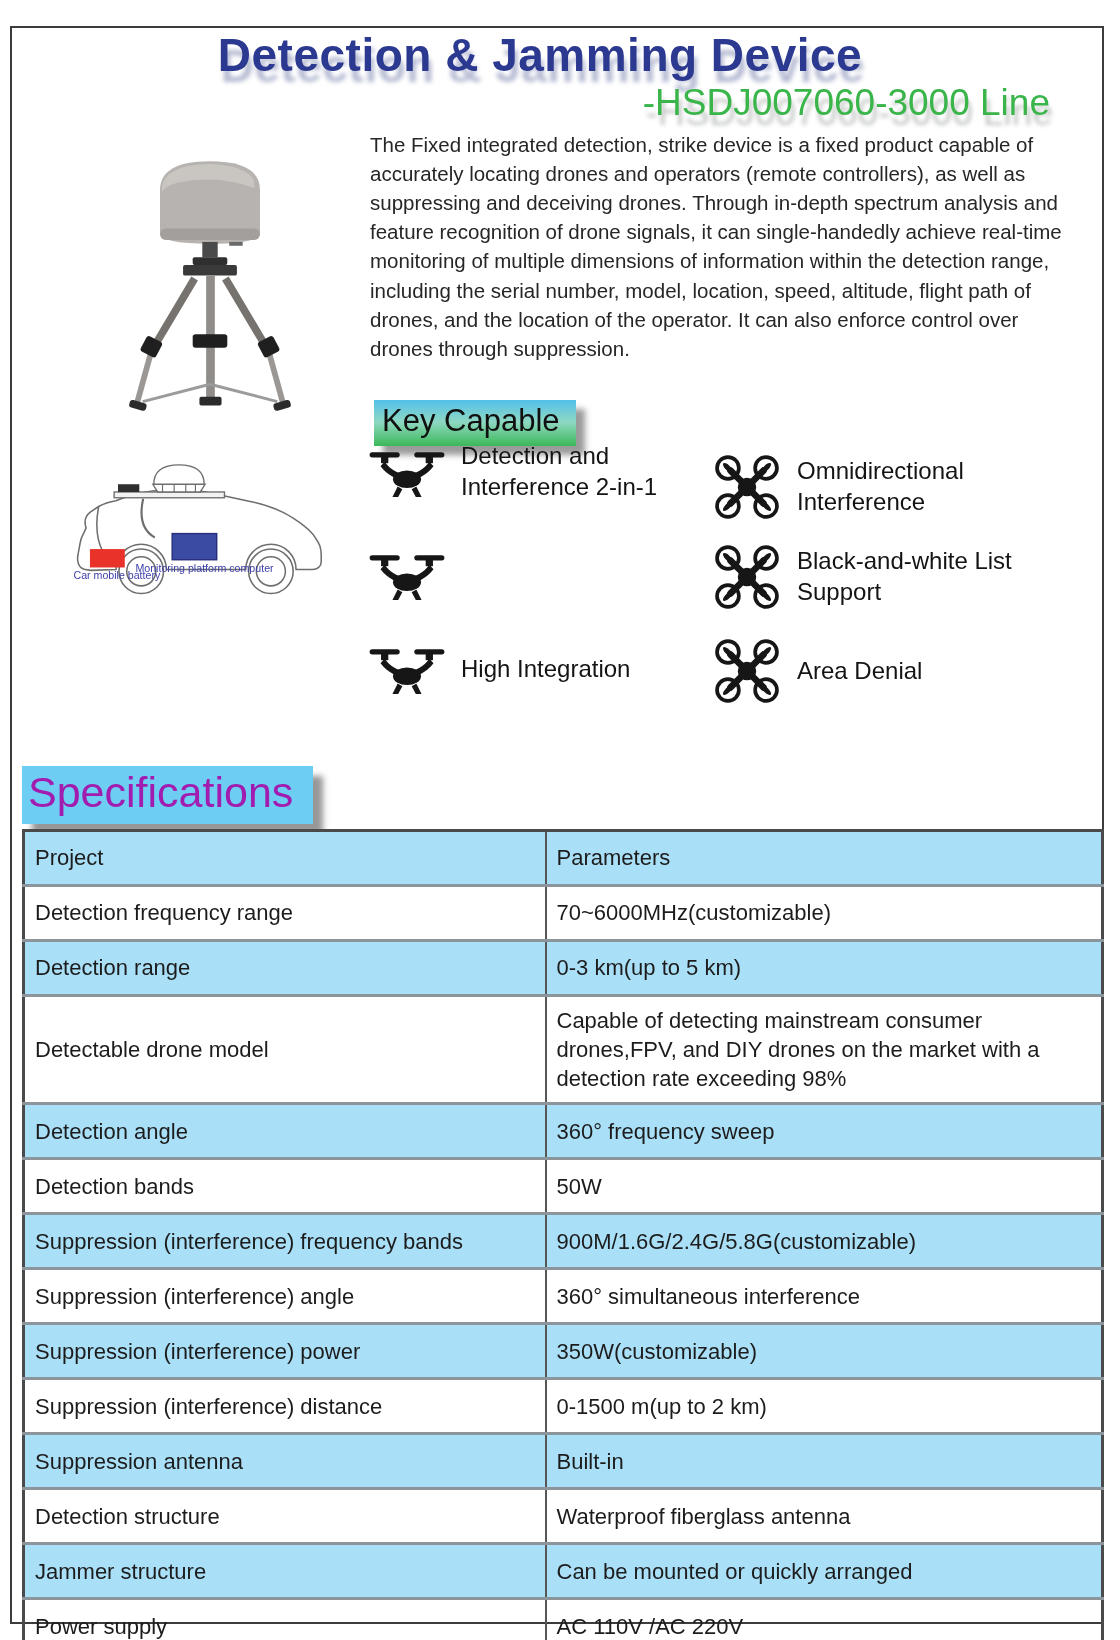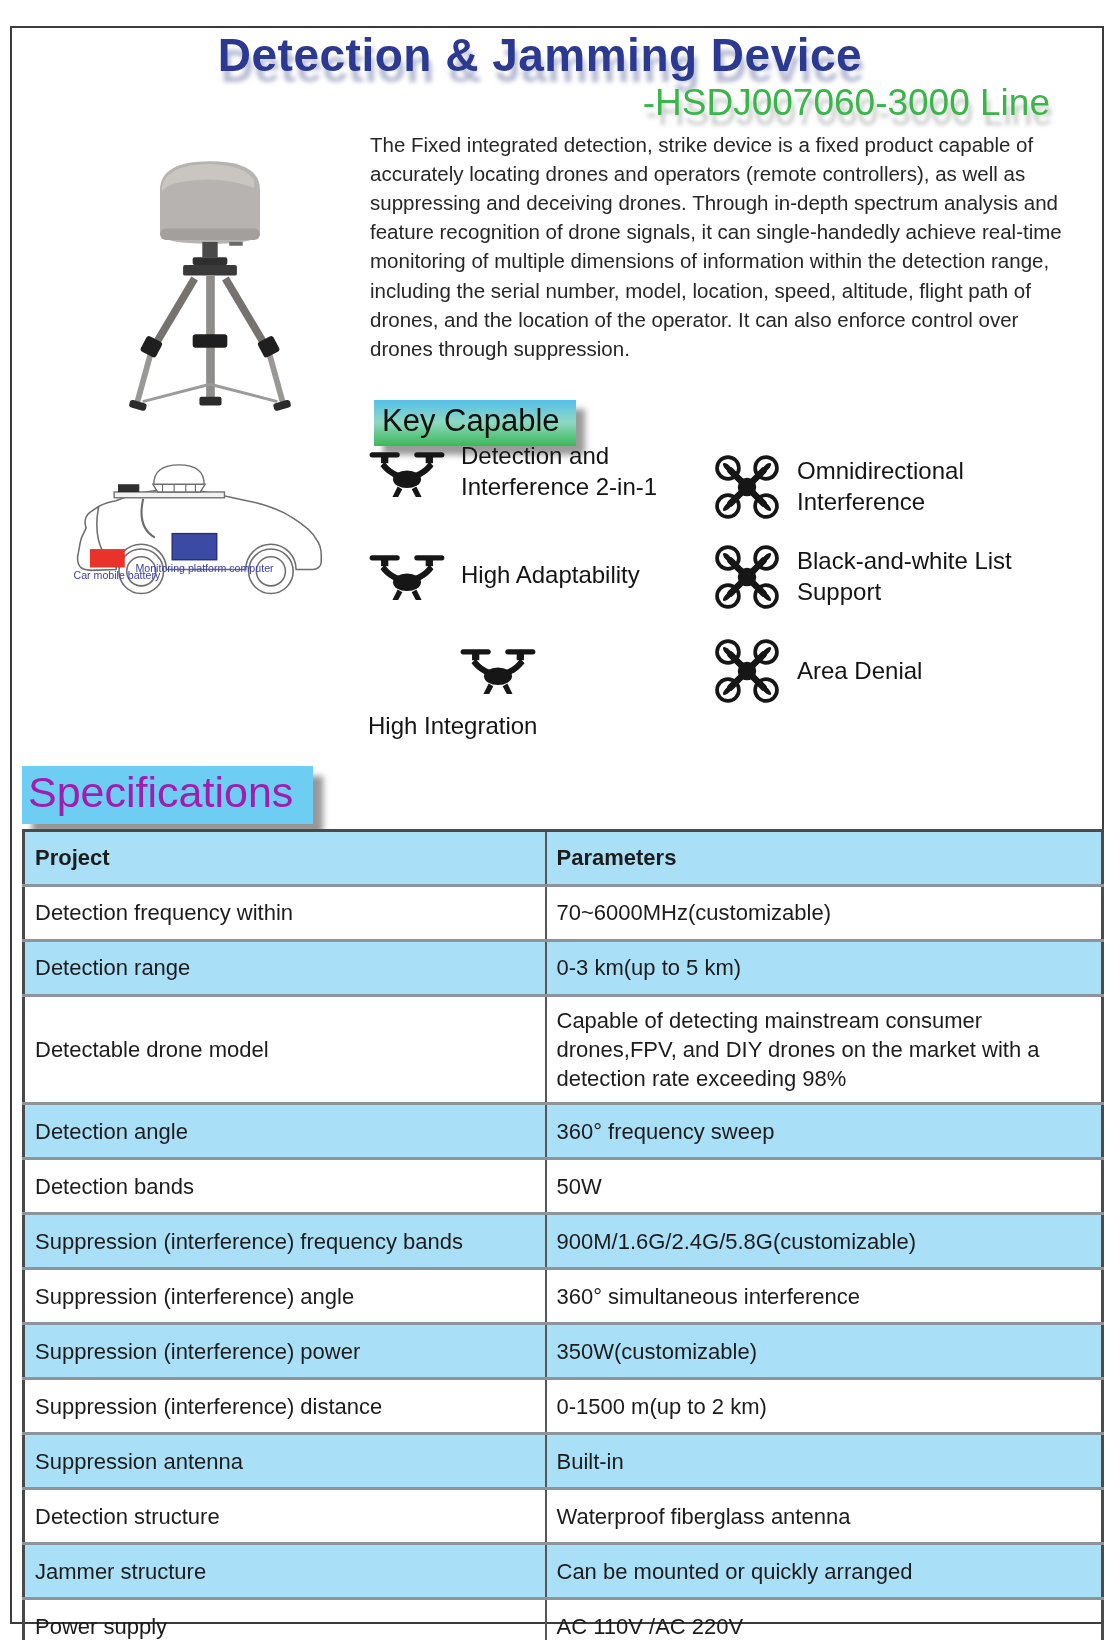--- a/index.html
+++ b/index.html
@@ -32,42 +32,42 @@
     font-size:31px;color:#101010;padding:3px 16px 7px 8px;
     background:linear-gradient(180deg,#54C0EA 0%,#8ED8C2 48%,#3CB858 100%);
     box-shadow:9px 9px 6px rgba(122,122,122,.75);
   }
   .feature{position:absolute;display:flex;align-items:center;gap:15px;color:#141414;}
   .feature .flabel{font-size:24px;line-height:1.28;}
   .icon-front{width:78px;height:54px;flex:0 0 auto;}
   .icon-top{width:70px;height:70px;flex:0 0 auto;}
   #f1{left:368px;top:433px;} #f1 .flabel{width:245px;}
   #f2{left:368px;top:540px;} #f2 .flabel{width:260px;}
-  #f3{left:368px;top:634px;flex-direction:column;} #f3 .flabel{width:260px;}
+  #f3{left:368px;top:634px;} #f3 .flabel{width:260px;}
   #f4{left:712px;top:444px;} #f4 .flabel{width:220px;}
   #f5{left:712px;top:534px;} #f5 .flabel{width:265px;}
   #f6{left:712px;top:628px;} #f6 .flabel{width:240px;}
   .spec-heading{
     position:absolute;left:22px;top:758px;display:inline-block;
     font-size:43px;color:#a21caf;padding:2px 20px 7px 6px;
     background:#6ECDF3;
     box-shadow:10px 10px 6px rgba(125,125,125,.8);
   }
   table.spec{
     position:absolute;left:22px;top:821px;width:1082px;
     border-collapse:collapse;table-layout:fixed;
     border:3px solid #4a4a4a;
   }
   table.spec col.c1{width:522px;}
   table.spec th,table.spec td{
     font-size:22px;font-weight:400;color:#1c1c1c;text-align:left;
     padding:9px 10px;line-height:1.32;vertical-align:middle;
     border-top:3px solid #8C959B;height:34px;box-sizing:content-box;
   }
-  table.spec thead th{border-top:none;background:#A9DFF7;font-weight:bold;}
+  table.spec thead th{border-top:none;background:#A9DFF7;}
   table.spec th:first-child,table.spec td:first-child{border-right:2px solid #565656;}
   table.spec tbody tr:nth-child(even) td{background:#A9DFF7;}
   svg text{font-family:"Liberation Sans",sans-serif;}
 </style>
 </head>
 <body>
 
 <div id="page">
 
   <svg width="0" height="0" style="position:absolute" aria-hidden="true">
@@ -169,21 +169,20 @@
   <div class="feature" id="f1">
     <svg class="icon-front" viewBox="0 0 72 52">
         <use href="#droneFront"></use>
       </svg>
     <div class="flabel">Detection and Interference 2-in-1</div>
   </div>
   <div class="feature" id="f2">
     <svg class="icon-front" viewBox="0 0 72 52">
         <use href="#droneFront"></use>
       </svg>
-    <div class="flabel">High Adaptability</div>
   </div>
   <div class="feature" id="f3">
     <svg class="icon-front" viewBox="0 0 72 52">
         <use href="#droneFront"></use>
       </svg>
     <div class="flabel">High Integration</div>
   </div>
   <div class="feature" id="f4">
     <svg class="icon-top" viewBox="0 0 68 68">
         <use href="#droneTop"></use>
@@ -211,21 +210,21 @@
         <col>
       </colgroup>
     <thead>
       <tr>
         <th>Project</th>
         <th>Parameters</th>
       </tr>
     </thead>
     <tbody>
       <tr>
-        <td>Detection frequency within</td>
+        <td>Detection frequency range</td>
         <td>70~6000MHz(customizable)</td>
       </tr>
       <tr>
         <td>Detection range</td>
         <td>0-3 km(up to 5 km)</td>
       </tr>
       <tr>
         <td>Detectable drone model</td>
         <td>Capable of detecting mainstream consumer drones,FPV, and DIY drones on the market with a detection rate exceeding 98%</td>
       </tr>

